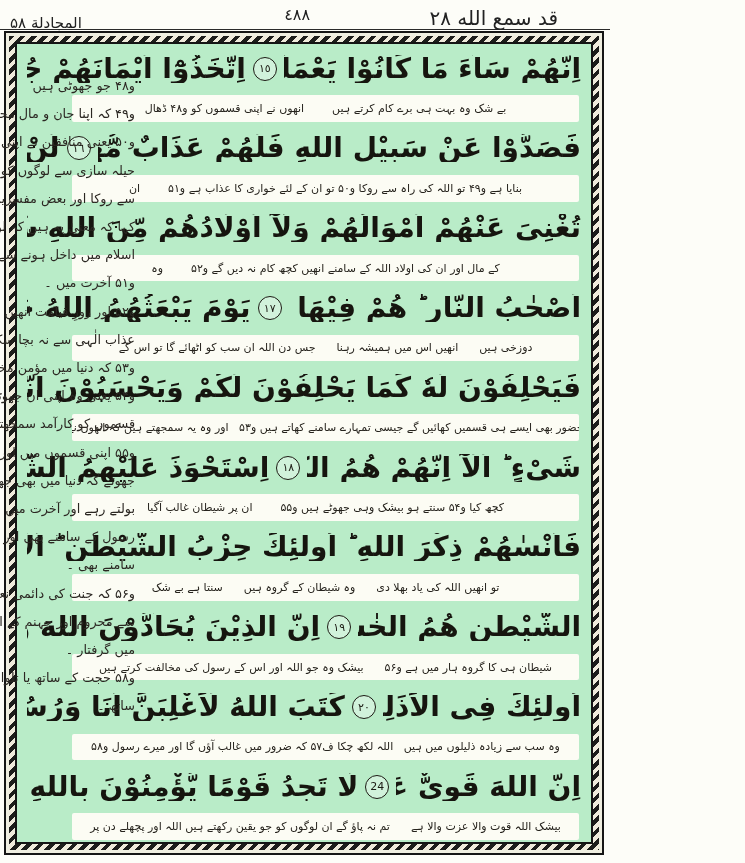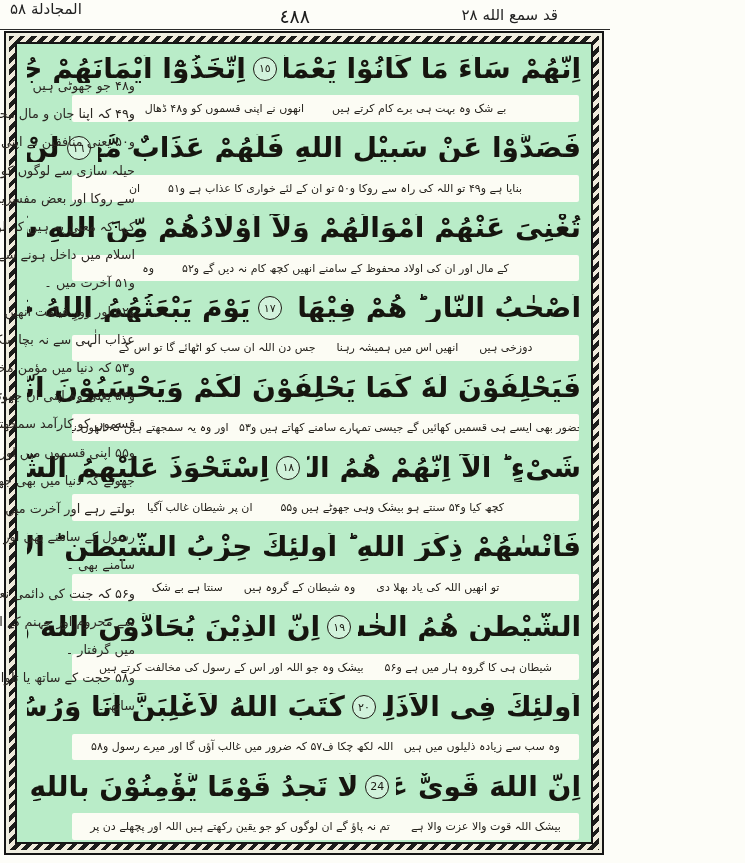--- a/index.html
+++ b/index.html
@@ -1,23 +1,23 @@
 <!DOCTYPE html>
 <html lang="ur" dir="rtl"><head>
 <meta charset="utf-8">
 <style>
   html,body{margin:0;padding:0;}
   body{background:#ffffff;font-family:"DejaVu Sans",sans-serif;}
   .page{position:relative;width:745px;height:863px;background:#fdfdf8;overflow:hidden;direction:rtl;}
 
   
   .header{position:absolute;top:0;left:0;width:610px;height:29px;border-bottom:1.5px solid #2a2a2a;}
-  .hdr-juz{position:absolute;top:6px;right:52px;font-size:15px;color:#222;}
-  .hdr-page{position:absolute;top:5px;right:300px;font-size:19px;color:#1d1d1d;letter-spacing:2px;}
-  .hdr-surah{position:absolute;top:0;left:10px;font-size:15px;color:#222;}
+  .hdr-juz{position:absolute;top:6px;right:52px;font-size:20px;color:#222;}
+  .hdr-page{position:absolute;top:5px;right:300px;font-size:16px;color:#1d1d1d;letter-spacing:2px;}
+  .hdr-surah{position:absolute;top:14px;left:10px;font-size:15px;color:#222;}
 
   
   .main{position:absolute;top:31px;right:141px;left:4px;height:824px;box-sizing:border-box;
         border:2px solid #151515;background:#efeee0;padding:3px;}
   .band{height:100%;box-sizing:border-box;padding:6px;
         background:repeating-linear-gradient(135deg,#1d1d1b 0 4px,#efeadb 4px 8px);}
   .inner{height:100%;box-sizing:border-box;border:2px solid #141414;background:#b9ecc8;
          display:flex;flex-direction:column;overflow:hidden;}
 
   .ar{flex:13;display:flex;align-items:center;direction:rtl;padding:0 10px;gap:7px;
@@ -68,21 +68,21 @@
         </div>
         <div class="ur">
           <span class="strip">بنایا ہے و۴۹ تو اللہ کی راہ سے روکا و۵۰ تو ان کے لئے خواری کا عذاب ہے و۵۱        ان</span>
         </div>
 
         <div class="ar">
           <span class="seg">تُغْنِيَ عَنْهُمْ اَمْوَالُهُمْ وَلَآ اَوْلَادُهُمْ مِّنَ اللهِ شَيْئًا ؕ اُولٰٓئِكَ</span>
 
         </div>
         <div class="ur">
-          <span class="strip">کے مال اور ان کی اولاد محفوظ کے سامنے انھیں کچھ کام نہ دیں گے و۵۲        وہ</span>
+          <span class="strip">کے مال اور ان کی اولاد اللہ کے سامنے انھیں کچھ کام نہ دیں گے و۵۲        وہ</span>
         </div>
 
         <div class="ar">
           <span class="seg">اَصْحٰبُ النَّارِ ؕ هُمْ فِيْهَا خٰلِدُوْنَ</span>
           <span class="vm">١٧</span>
           <span class="seg">يَوْمَ يَبْعَثُهُمُ اللهُ جَمِيْعًا</span>
         </div>
         <div class="ur">
           <span class="strip">دوزخی ہیں      انھیں اس میں ہمیشہ رہنا      جس دن اللہ ان سب کو اٹھائے گا تو اس کے</span>
         </div>

